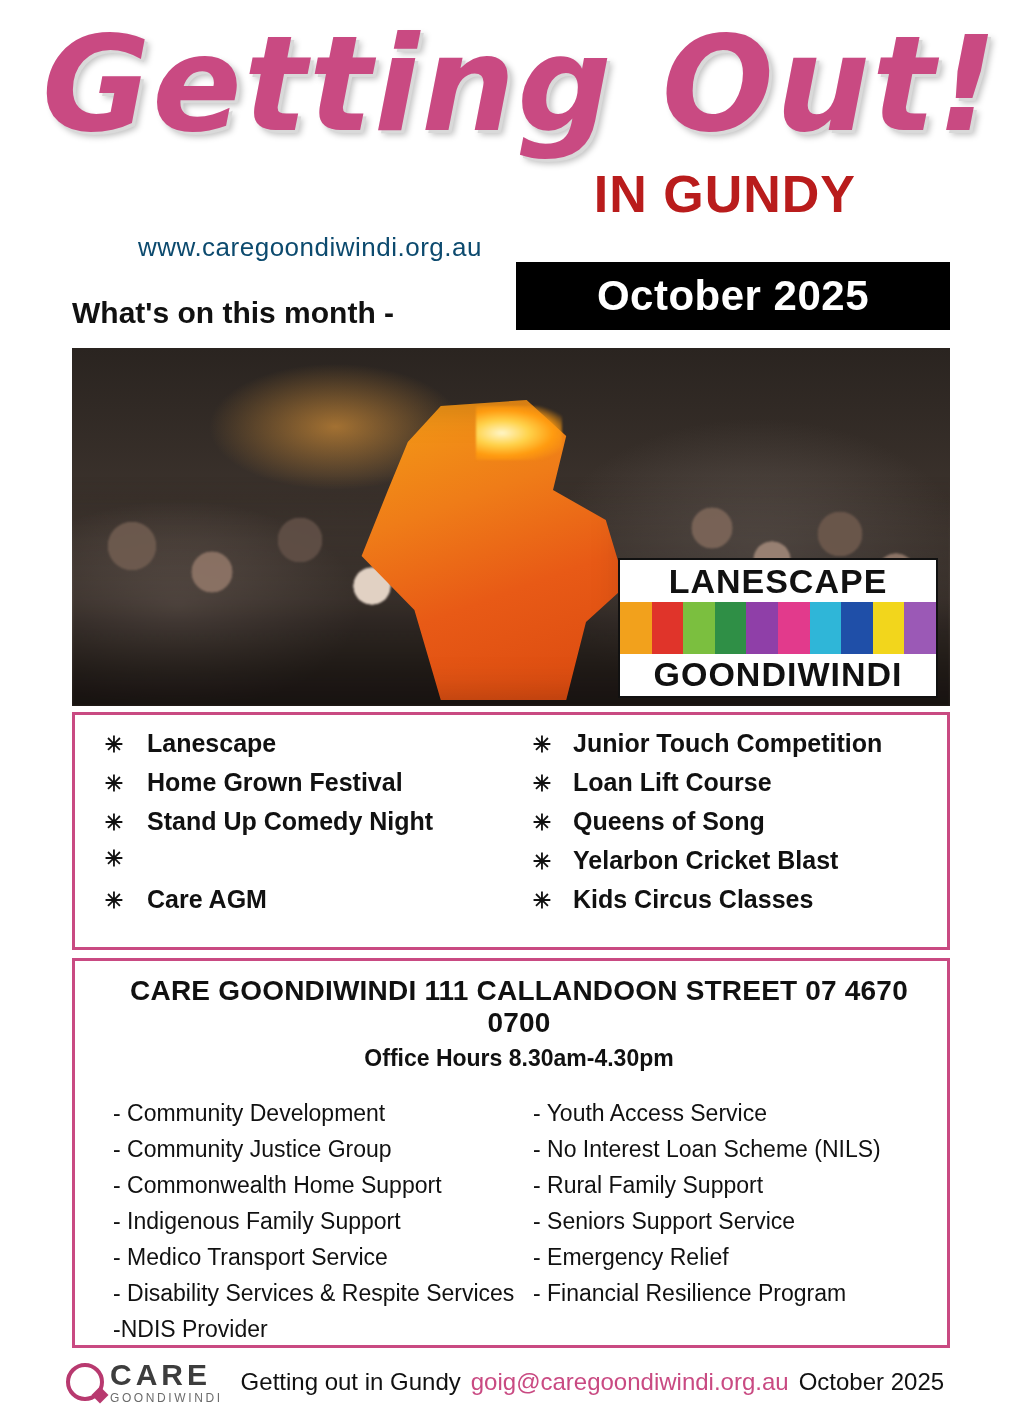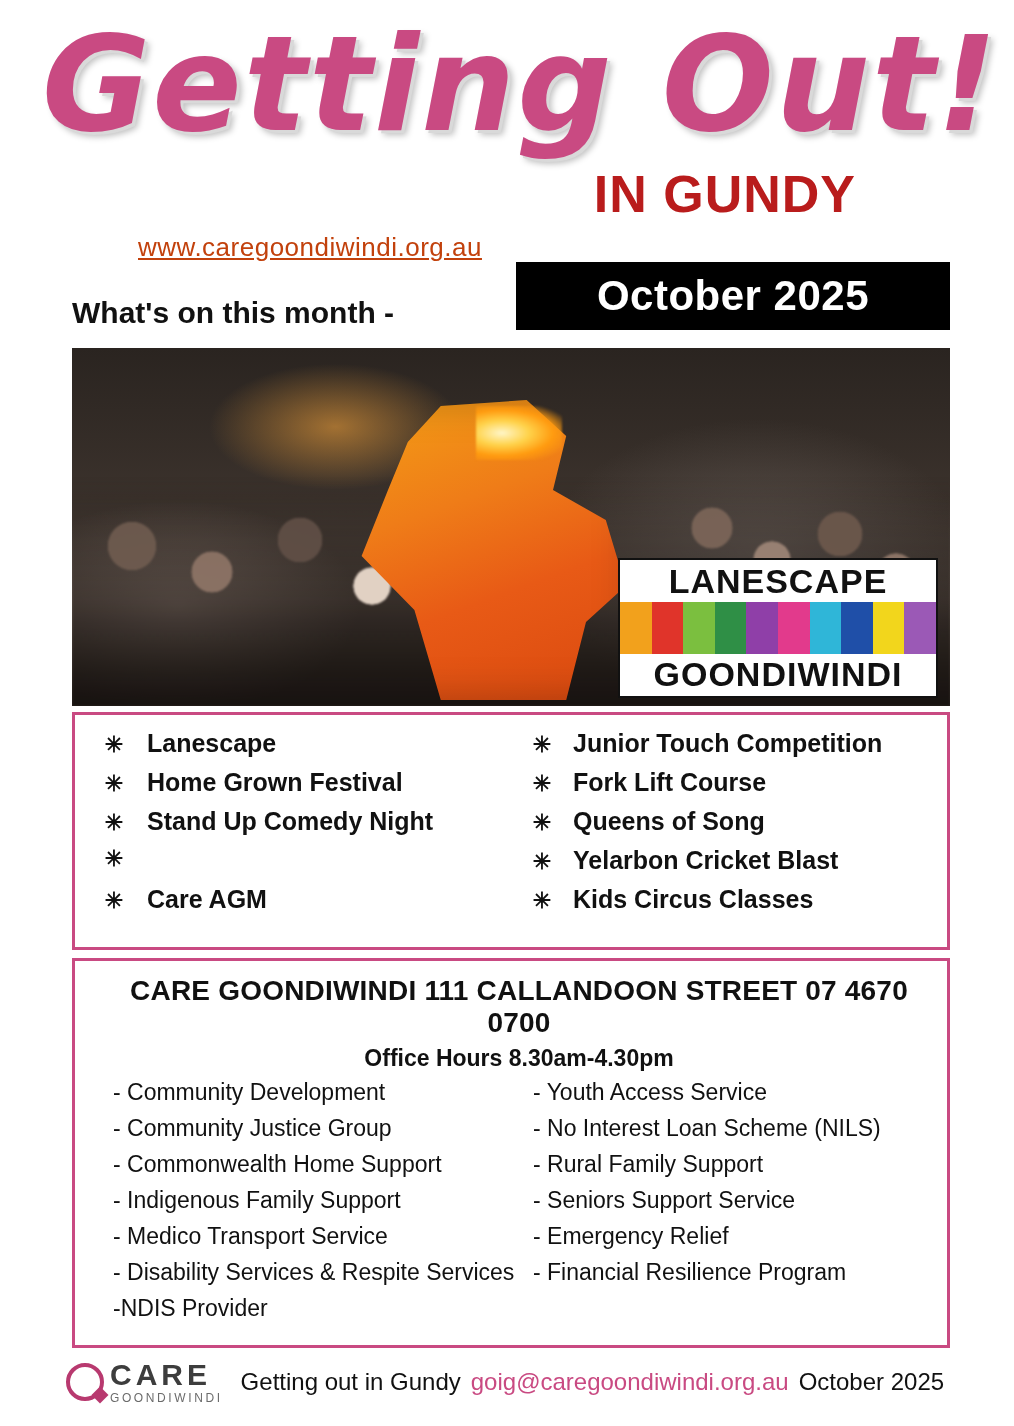--- a/index.html
+++ b/index.html
@@ -55,23 +55,22 @@
     line-height: 1;
     color: #b91c1c;
     letter-spacing: 1px;
   }
   .website {
     position: absolute;
     left: 138px;
     top: 232px;
     font-family: "Liberation Sans", sans-serif;
     font-size: 26px;
-    color: #c2410c;
+    color: #0c4a6e;
     letter-spacing: 0.5px;
-    text-decoration: underline;
   }
   .whats-on {
     position: absolute;
     left: 72px;
     top: 296px;
     font-family: "Liberation Sans", sans-serif;
     font-weight: bold;
     font-size: 30px;
     color: #111111;
   }
@@ -242,21 +241,21 @@
   .info-line {
     text-align: center;
     font-family: "Liberation Sans", sans-serif;
     font-weight: bold;
     font-size: 23px;
     color: #111;
     margin-top: 6px;
   }
   .services {
     display: flex;
-    margin-top: 2px;
+    margin-top: 23px;
   }
   .services-col { flex: 1; }
   .services-col.left { padding-left: 12px; }
   .services-col.right { padding-left: 16px; }
   .service-item {
     font-family: "Liberation Sans", sans-serif;
     font-size: 23px;
     color: #111;
     height: 36px;
     line-height: 36px;
@@ -390,21 +389,21 @@
           <span>Care AGM</span>
         </div>
       </div>
       <div class="events-col right">
         <div class="event-item">
           <span class="ast">✳</span>
           <span>Junior Touch Competition</span>
         </div>
         <div class="event-item">
           <span class="ast">✳</span>
-          <span>Fork Lift Course</span>
+          <span>Loan Lift Course</span>
         </div>
         <div class="event-item">
           <span class="ast">✳</span>
           <span>Queens of Song</span>
         </div>
         <div class="event-item">
           <span class="ast">✳</span>
           <span>Yelarbon Cricket Blast</span>
         </div>
         <div class="event-item">

